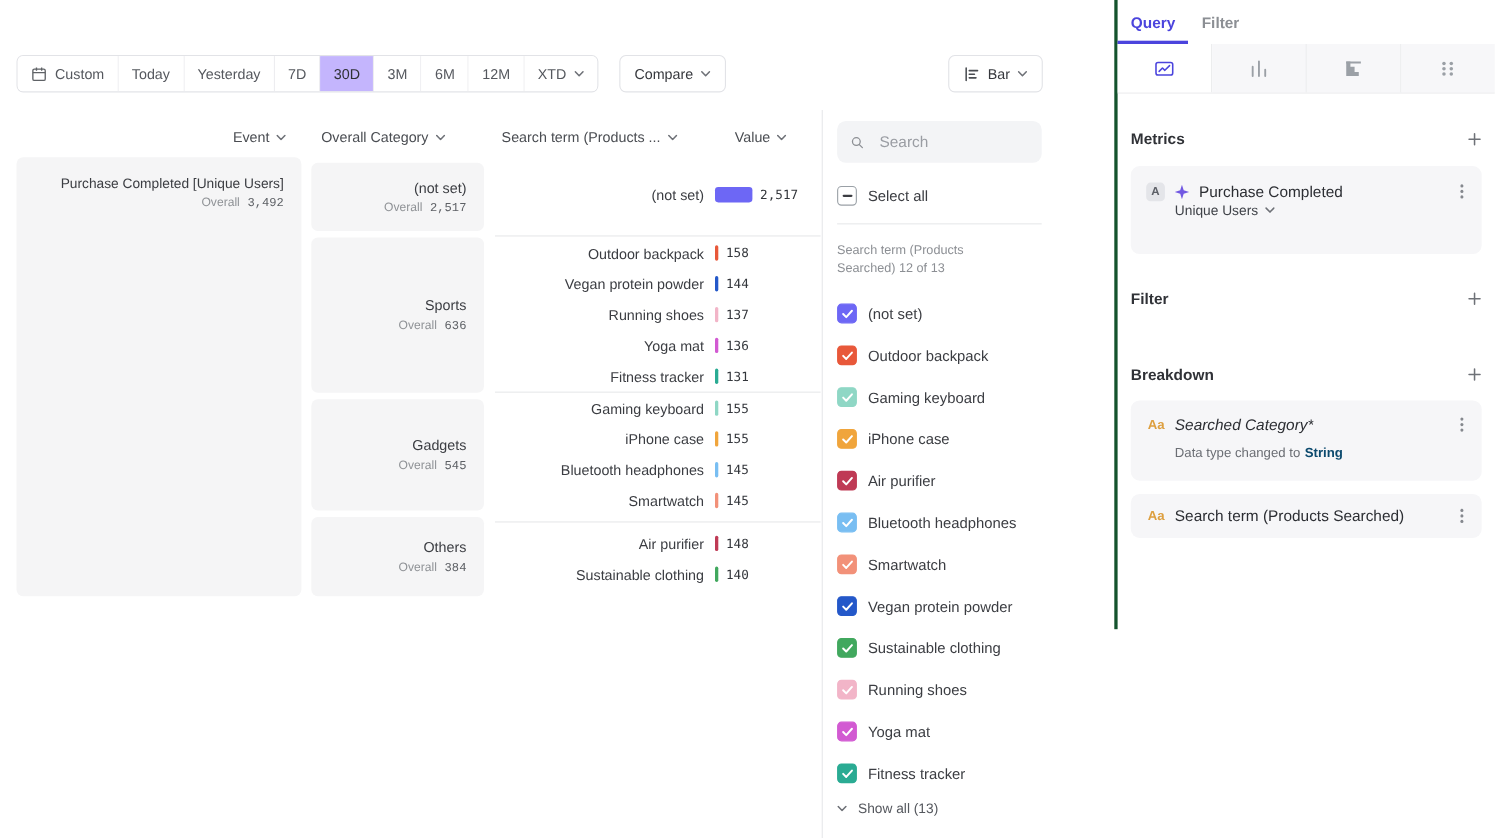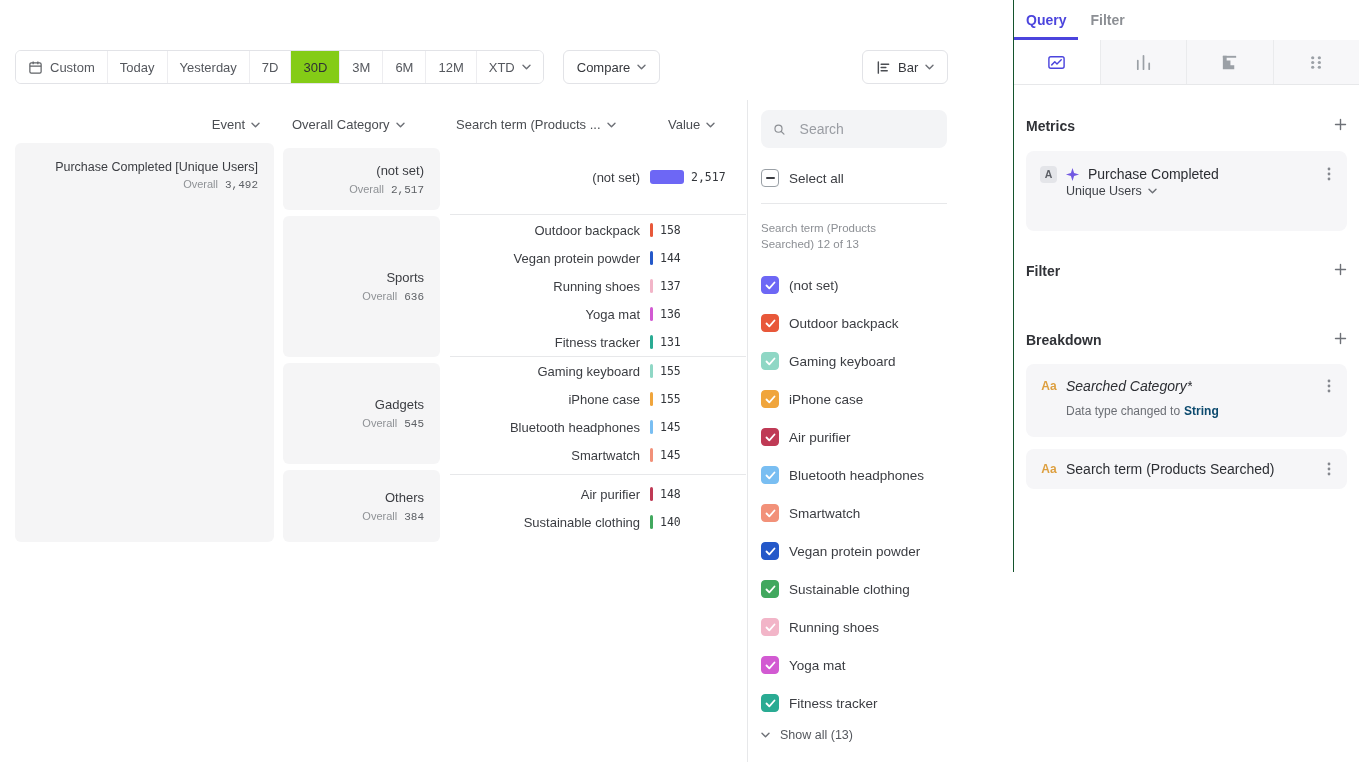--- a/index.html
+++ b/index.html
@@ -5,21 +5,21 @@
   * { margin:0; padding:0; box-sizing:border-box; }
   html,body { background:#fff; }
   body { font-family:"Liberation Sans","DejaVu Sans",sans-serif; color:#3b3d42; }
   .app { position:relative; width:1359px; height:762px; background:#fff; overflow:hidden; }
 
   
   .toolbar { position:absolute; left:15px; top:50px; display:flex; align-items:center; }
   .segmented { display:flex; align-items:stretch; height:34px; border:1px solid #e2e3e7; border-radius:6px; overflow:hidden; background:#fff; }
   .seg-btn { display:flex; align-items:center; gap:7px; padding:0 12px; font-size:13px; color:#55585e; border-right:1px solid #ededf0; cursor:pointer; background:#fff; white-space:nowrap; }
   .seg-btn:last-child { border-right:none; }
-  .seg-btn.selected { background:#84cc16; color:#2f3135; font-weight:500; }
+  .seg-btn.selected { background:#c4b5fd; color:#2f3135; font-weight:500; }
   .btn { display:inline-flex; align-items:center; gap:7px; height:34px; border:1px solid #e2e3e7; border-radius:6px; background:#fff; padding:0 13px; font-size:13px; color:#35373c; cursor:pointer; font-family:inherit; }
   .compare-btn { margin-left:19px; }
   .charttype-btn { position:absolute; left:862px; top:50px; }
   .chev { color:#6e7177; flex:none; display:inline-block; }
 
   
   .col-header { position:absolute; top:117px; display:flex; align-items:center; gap:6px; font-size:13px; color:#4a4d52; cursor:pointer; }
   .col-header.right { justify-content:flex-end; }
   .event-box { position:absolute; left:15px; top:143px; width:259px; height:399px; background:#f5f5f6; border-radius:6px; text-align:right; padding:16px 16px 0; }
   .event-title { font-size:12.5px; color:#3b3d42; line-height:1.3; }
@@ -44,31 +44,31 @@
   .cb-ind { background:#fff; border-color:#9aa0a6; }
   .cb-ind .dash { width:9px; height:2px; background:#3b3d42; border-radius:1px; }
   .fp-divider { margin-top:16px; width:186px; height:1px; background:#e7e8ea; }
   .fp-caption { margin-top:16px; font-size:11.5px; line-height:1.4; color:#8c8f94; }
   #filter-items { margin-top:14px; }
   .f-item { height:38px; display:flex; align-items:center; gap:10px; cursor:pointer; }
   .f-label { font-size:13.5px; color:#3b3d42; white-space:nowrap; }
   .show-all { margin-top:6px; display:flex; align-items:center; gap:10px; font-size:12.5px; color:#55585e; cursor:pointer; }
 
   
-  .sidebar { position:absolute; left:1013px; top:0; width:346px; height:572px; border-left:1px solid #14532d; background:#fff; }
+  .sidebar { position:absolute; left:1013px; top:0; width:346px; height:572px; border-left:3px solid #14532d; background:#fff; }
   .sb-tabs { display:flex; height:40px; align-items:stretch; }
   .sb-tab { padding:0 12px; font-size:14px; font-weight:700; color:#8c8f94; display:flex; align-items:center; position:relative; cursor:pointer; }
   .sb-tab.active { color:var(--accent,#4b44dd); }
   .sb-tab.active::after { content:""; position:absolute; left:0; right:0; bottom:0; height:3px; background:var(--accent,#4b44dd); }
   .icon-strip { display:flex; height:45px; border-bottom:1px solid #e7e8ea; }
   .icon-cell { flex:1; display:flex; align-items:center; justify-content:center; background:#f7f7f9; border-right:1px solid #eaebed; color:#9ba0a6; cursor:pointer; }
   .icon-cell:last-child { border-right:none; }
   .icon-cell.active { background:#fff; color:var(--accent,#4b44dd); }
   .sb-content { padding:0 12px; }
-  .sec-head { display:flex; align-items:flex-start; justify-content:space-between; font-size:14px; font-weight:700; color:#303237; }
+  .sec-head { display:flex; align-items:center; justify-content:space-between; font-size:14px; font-weight:700; color:#303237; }
   .sec-head .plus { cursor:pointer; display:flex; }
   .metrics-head { margin-top:33px; }
   .filter-head { margin-top:32px; }
   .breakdown-head { margin-top:53px; }
   .card { background:#f6f6f8; border-radius:8px; cursor:pointer; }
   .metric-card { margin-top:17px; height:80px; padding:13px 14px; }
   .card-row { display:flex; align-items:center; gap:8px; }
   .badge-a { width:17px; height:17px; border-radius:4px; background:#e4e5e9; color:#5c5f66; font-size:10.5px; font-weight:700; display:flex; align-items:center; justify-content:center; flex:none; }
   .card-title { font-size:14px; color:#2c2e33; white-space:nowrap; overflow:hidden; text-overflow:ellipsis; }
   .kebab { margin-left:auto; display:flex; padding:2px; cursor:pointer; }

